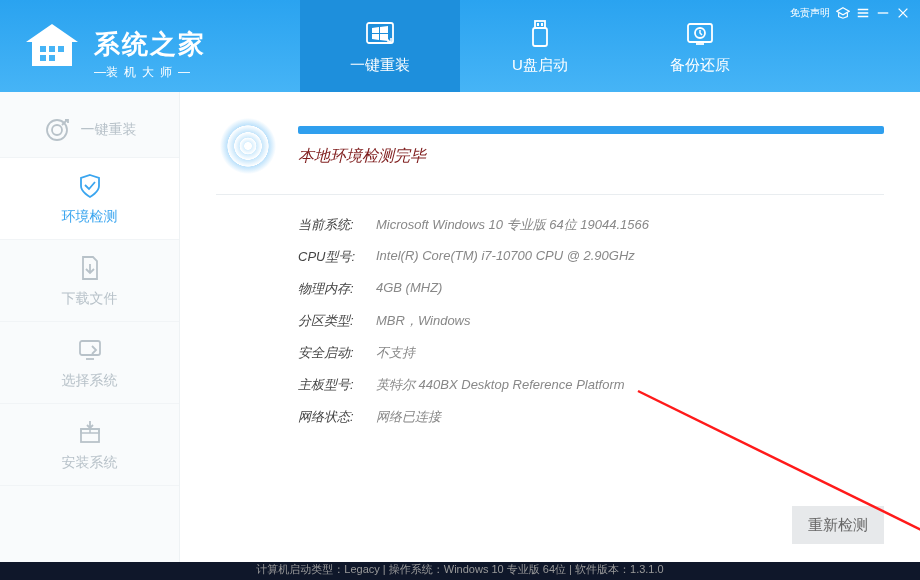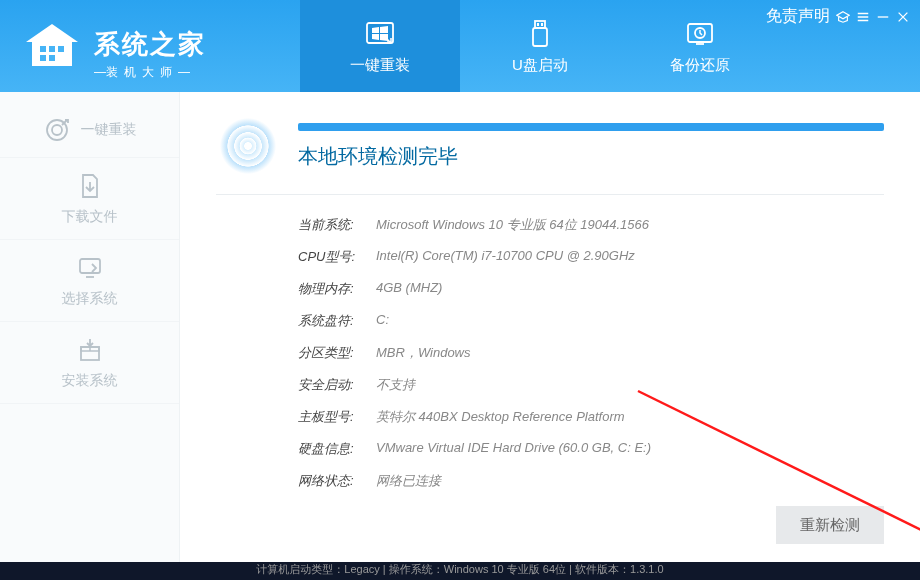--- a/index.html
+++ b/index.html
@@ -12,46 +12,46 @@
     .logo-title { font-size: 26px; font-weight: bold; letter-spacing: 2px; margin-top: 16px; }
     .logo-sub { font-size: 12px; letter-spacing: 6px; margin-top: 2px; text-align: left; }
     .logo-sub::before, .logo-sub::after { content: "—"; letter-spacing: 0; }
     
     .top-tabs { display: flex; height: 100%; flex: 1; }
     .top-tab { width: 160px; display: flex; flex-direction: column; align-items: center; justify-content: center; color: #fff; cursor: pointer; gap: 6px; }
     .top-tab.active { background: #1e8fdc; }
     .top-tab-icon { width: 32px; height: 32px; }
     .top-tab-label { font-size: 15px; }
     
-    .win-controls { position: absolute; top: 6px; right: 10px; display: flex; align-items: center; gap: 6px; color: #fff; font-size: 16px; }
+    .win-controls { position: absolute; top: 6px; right: 10px; display: flex; align-items: center; gap: 6px; color: #fff; font-size: 10px; }
     .win-controls .ico { width: 14px; height: 14px; cursor: pointer; display: flex; align-items: center; justify-content: center; }
     .declaimer { cursor: pointer; }
     
     .body-area { display: flex; height: 470px; }
     .sidebar { width: 180px; background: #f9fbfc; border-right: 1px solid #eef2f4; padding-top: 10px; }
     .side-item { height: 82px; display: flex; flex-direction: column; align-items: center; justify-content: center; gap: 8px; color: #b8c2c9; cursor: pointer; border-bottom: 1px solid #f1f4f6; }
     .side-item.active { color: #3aa5ef; background: #fff; }
     .side-item.first { flex-direction: row; gap: 10px; height: 56px; }
     .side-icon { width: 28px; height: 28px; }
     .side-label { font-size: 14px; }
     
     .main { flex: 1; padding: 22px 36px 0 36px; position: relative; }
     .detect-head { display: flex; align-items: center; gap: 18px; border-bottom: 1px solid #e9edf0; padding-bottom: 16px; }
     .radar { width: 64px; height: 64px; border-radius: 50%; background: radial-gradient(circle, #fff 8%, #d9effd 9%, #fff 18%, #d1ebfc 19%, #fff 30%, #c7e6fb 31%, #fff 45%, #bee2fb 46%, #fff 62%); position: relative; flex-shrink: 0; }
     .detect-right { flex: 1; }
     .progress-bar { height: 8px; background: #2f9fee; width: 100%; border-radius: 2px; margin-bottom: 12px; }
-    .detect-status { font-size: 20px; color: #0369a1; }
+    .detect-status { font-size: 16px; color: #7f1d1d; font-style: italic; }
     
     .info-rows { padding: 14px 0 0 82px; font-style: italic; }
     .info-row { display: flex; padding: 7px 0; font-size: 13px; }
     .info-label { width: 78px; color: #444; }
     .info-value { color: #888; text-align: right; }
     
     .action-bar { position: absolute; bottom: 18px; right: 36px; display: flex; gap: 14px; }
-    .btn { width: 108px; height: 38px; display: flex; align-items: center; justify-content: center; font-size: 15px; cursor: pointer; border: none; }
+    .btn { width: 92px; height: 38px; display: flex; align-items: center; justify-content: center; font-size: 15px; cursor: pointer; border: none; }
     .btn-gray { background: #e7e9eb; color: #666; }
     .btn-blue { background: #3aa5ef; color: #fff; }
     
     .footer { height: 18px; text-align: center; font-size: 11px; color: #999; background: #0f172a; }
     
     .arrow { position: absolute; pointer-events: none; }
   </style>
 </head>
 <body>
 
@@ -127,20 +127,27 @@
 <div class="body-area">
   <div class="sidebar">
       <div class="side-item first">
         <div class="side-icon"><svg viewBox="0 0 28 28">
             <circle cx="14" cy="14" r="10" fill="none" stroke="currentColor" stroke-width="1.8"></circle>
             <circle cx="14" cy="14" r="5" fill="none" stroke="currentColor" stroke-width="1.8"></circle>
             <path d="M19 9 L24 4 M22 4 L25 4 L25 7" stroke="currentColor" stroke-width="1.8" fill="none"></path>
           </svg></div>
         <div class="side-label">一键重装</div>
       </div>
+      <div class="side-item active">
+        <div class="side-icon"><svg viewBox="0 0 28 28">
+            <path d="M14 3 L23 6 L23 14 C23 20 14 25 14 25 C14 25 5 20 5 14 L5 6 Z" fill="none" stroke="currentColor" stroke-width="1.8"></path>
+            <path d="M9 13 L13 17 L19 10" fill="none" stroke="currentColor" stroke-width="1.8"></path>
+          </svg></div>
+        <div class="side-label">环境检测</div>
+      </div>
       <div class="side-item">
         <div class="side-icon"><svg viewBox="0 0 28 28">
             <path d="M7 3 L17 3 L21 7 L21 25 L7 25 Z" fill="none" stroke="currentColor" stroke-width="1.8"></path>
             <path d="M14 10 L14 18 M10 15 L14 19 L18 15" fill="none" stroke="currentColor" stroke-width="1.8"></path>
           </svg></div>
         <div class="side-label">下载文件</div>
       </div>
       <div class="side-item">
         <div class="side-icon"><svg viewBox="0 0 28 28">
             <rect x="4" y="5" width="20" height="14" rx="2" fill="none" stroke="currentColor" stroke-width="1.8"></rect>
@@ -173,38 +180,30 @@
         </div>
         <div class="info-row">
           <div class="info-label">CPU型号:</div>
           <div class="info-value">Intel(R) Core(TM) i7-10700 CPU @ 2.90GHz</div>
         </div>
         <div class="info-row">
           <div class="info-label">物理内存:</div>
           <div class="info-value">4GB (MHZ)</div>
         </div>
         <div class="info-row">
-          <div class="info-label">系统盘符:</div>
-          <div class="info-value">C:</div>
-        </div>
-        <div class="info-row">
           <div class="info-label">分区类型:</div>
           <div class="info-value">MBR，Windows</div>
         </div>
         <div class="info-row">
           <div class="info-label">安全启动:</div>
           <div class="info-value">不支持</div>
         </div>
         <div class="info-row">
           <div class="info-label">主板型号:</div>
           <div class="info-value">英特尔 440BX Desktop Reference Platform</div>
-        </div>
-        <div class="info-row">
-          <div class="info-label">硬盘信息:</div>
-          <div class="info-value">VMware Virtual IDE Hard Drive  (60.0 GB, C: E:)</div>
         </div>
         <div class="info-row">
           <div class="info-label">网络状态:</div>
           <div class="info-value">网络已连接</div>
         </div>
       </div>
     <div class="action-bar">
       <button class="btn btn-gray">重新检测</button>
     </div>
     <svg class="arrow" style="left:450px; top:294px; width:340px; height:170px;">

